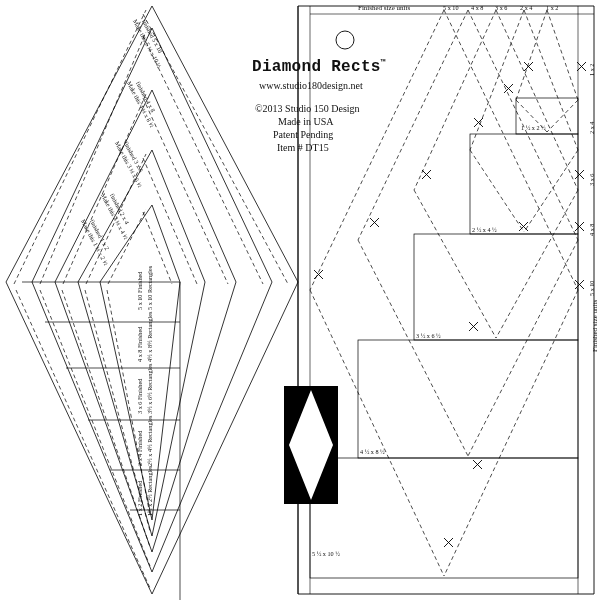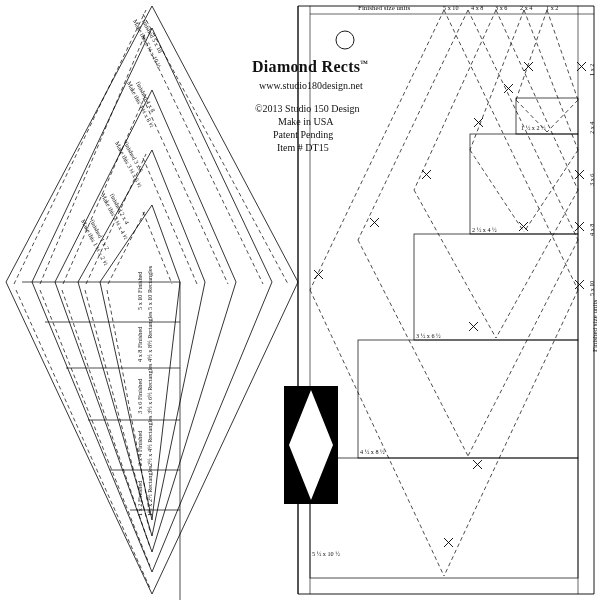--- a/index.html
+++ b/index.html
@@ -158,26 +158,26 @@
         <path d="M 314 270 l 9 9 M 323 270 l -9 9"></path>
         <path d="M 473 460 l 9 9 M 482 460 l -9 9"></path>
         <path d="M 444 538 l 9 9 M 453 538 l -9 9"></path>
       </g>
 
       <rect x="284" y="386" width="54" height="118" fill="#000000" stroke="none"></rect>
       <path d="M 311 390 L 333 445 L 311 500 L 289 445 Z" fill="#ffffff" stroke="none"></path>
     </g>
   </svg>
 
-  <div class="txt title" style="left:252px; top:58px;">
+  <div class="txt title" style="left:252px; top:58px;font-family:Liberation Mono, monospace;">
     <span>Diamond Rects</span><span class="sup">™</span>
   </div>
   <div class="txt sub-line" style="left:259px; top:80px;">www.studio180design.net</div>
   <div class="txt sub-line" style="left:255px; top:103px;">©2013 Studio 150 Design</div>
-  <div class="txt sub-line" style="left:278px; top:116px;">Make in USA</div>
+  <div class="txt sub-line" style="left:278px; top:116px;">Made in USA</div>
   <div class="txt sub-line" style="left:273px; top:129px;">Patent Pending</div>
   <div class="txt sub-line" style="left:277px; top:142px;">Item # DT15</div>
 
   <div class="txt tiny7" style="left:358px; top:4px;">Finished size units</div>
 
   <div class="txt tiny7 rot90" style="left:591px; top:352px;">Finished size units</div>
 
   <div class="txt tiny" style="left:443px; top:4px;">5 x 10</div>
   <div class="txt tiny" style="left:471px; top:4px;">4 x 8</div>
   <div class="txt tiny" style="left:495px; top:4px;">3 x 6</div>

